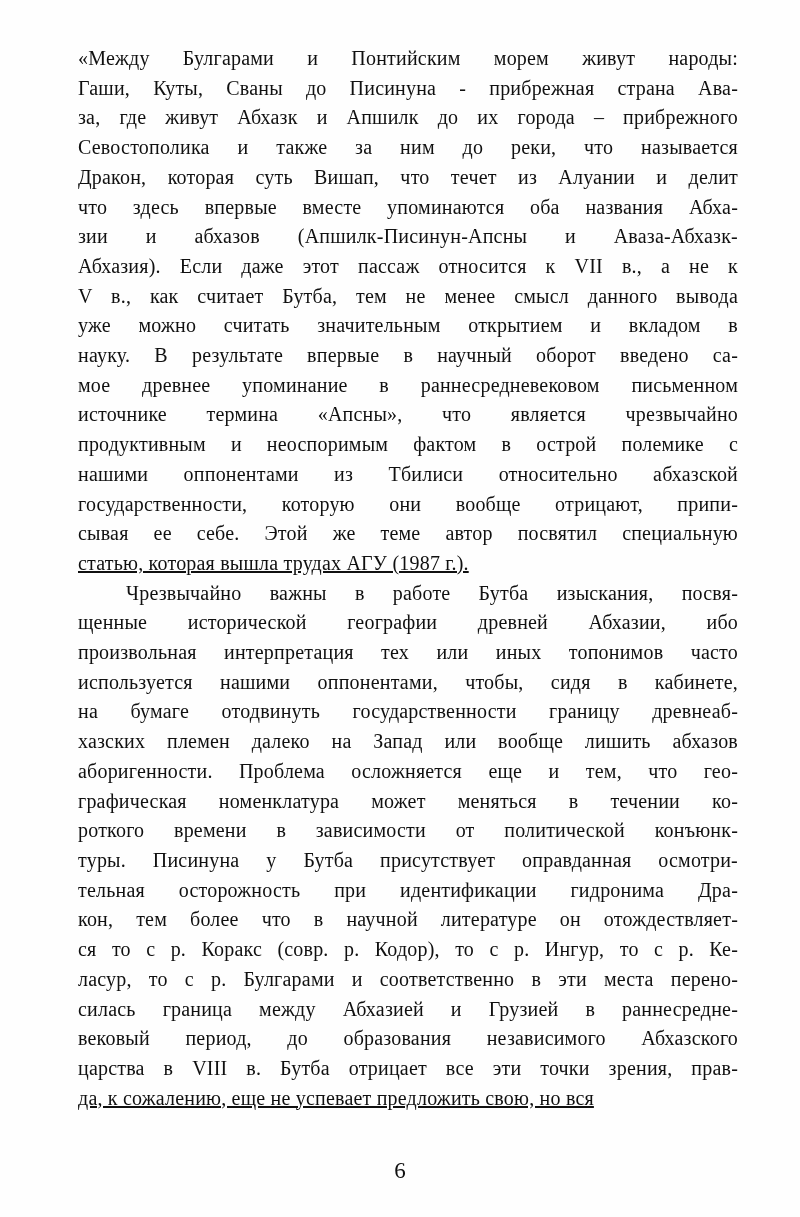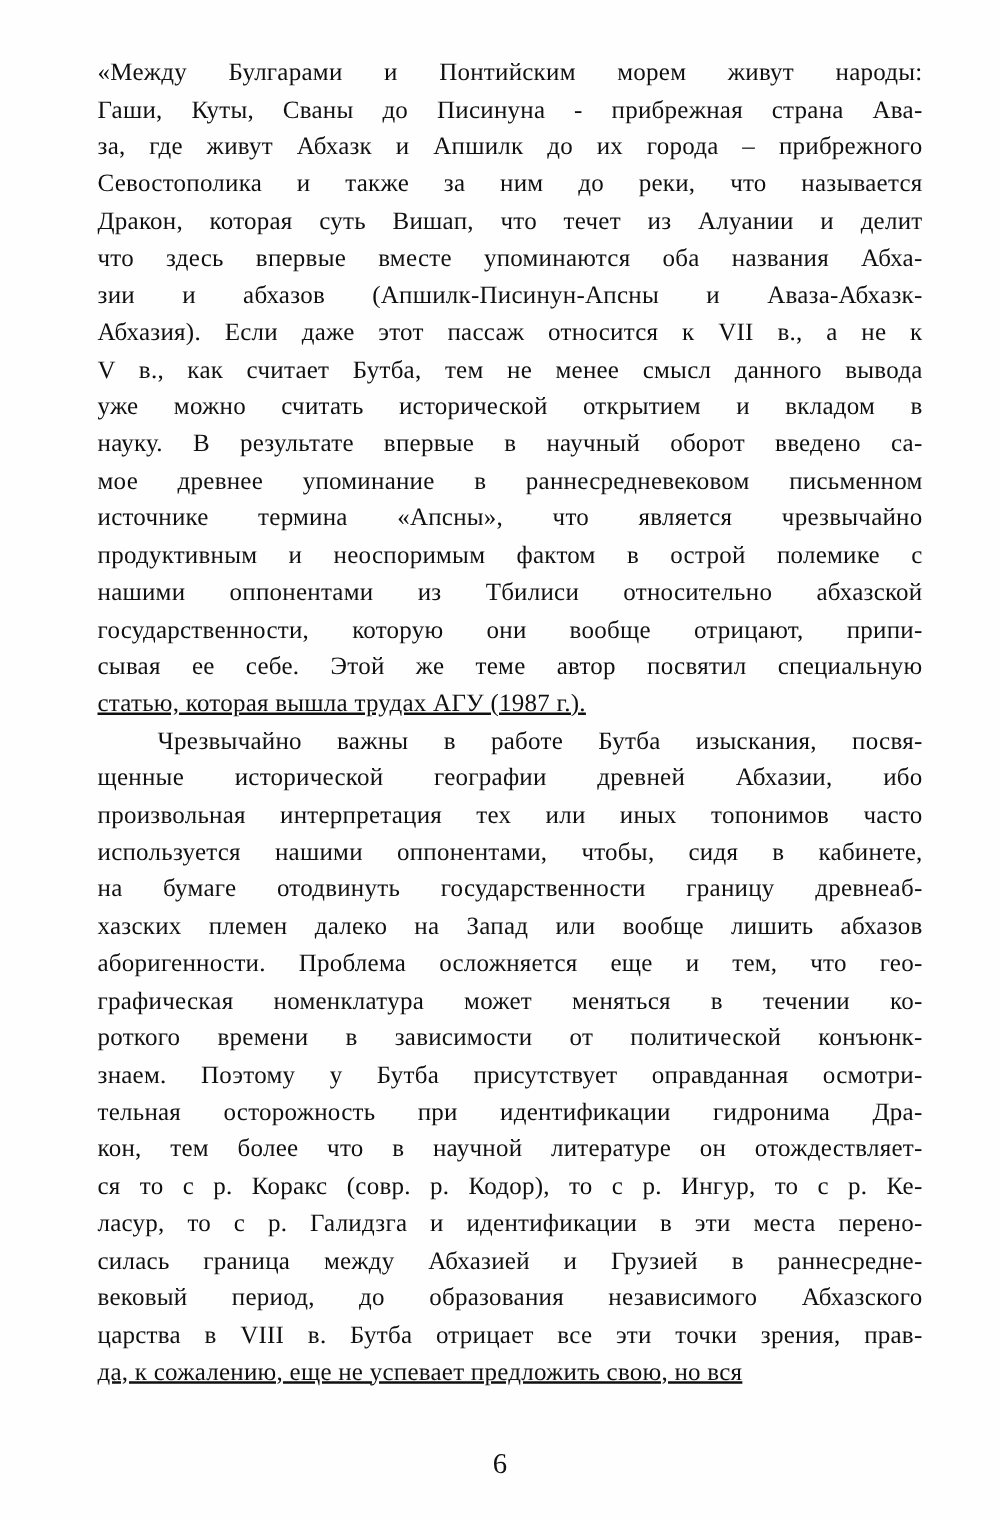--- a/index.html
+++ b/index.html
@@ -66,45 +66,45 @@
         <div class="paragraph">
           <div class="line">«Между Булгарами и Понтийским морем живут народы:</div>
           <div class="line">Гаши, Куты, Сваны до Писинуна - прибрежная страна Ава-</div>
           <div class="line">за, где живут Абхазк и Апшилк до их города – прибрежного</div>
           <div class="line">Севостополика и также за ним до реки, что называется</div>
           <div class="line">Дракон, которая суть Вишап, что течет из Алуании и делит</div>
           <div class="line">что здесь впервые вместе упоминаются оба названия Абха-</div>
           <div class="line">зии и абхазов (Апшилк-Писинун-Апсны и Аваза-Абхазк-</div>
           <div class="line">Абхазия). Если даже этот пассаж относится к VII в., а не к</div>
           <div class="line">V в., как считает Бутба, тем не менее смысл данного вывода</div>
-          <div class="line">уже можно считать исторической открытием и вкладом в</div>
+          <div class="line">уже можно считать значительным открытием и вкладом в</div>
           <div class="line">науку. В результате впервые в научный оборот введено са-</div>
           <div class="line">мое древнее упоминание в раннесредневековом письменном</div>
           <div class="line">источнике термина «Апсны», что является чрезвычайно</div>
           <div class="line">продуктивным и неоспоримым фактом в острой полемике с</div>
           <div class="line">нашими оппонентами из Тбилиси относительно абхазской</div>
           <div class="line">государственности, которую они вообще отрицают, припи-</div>
           <div class="line">сывая ее себе. Этой же теме автор посвятил специальную</div>
           <div class="line last">статью, которая вышла трудах АГУ (1987 г.).</div>
         </div>
         <div class="paragraph">
           <div class="line first-indent">Чрезвычайно важны в работе Бутба изыскания, посвя-</div>
           <div class="line">щенные исторической географии древней Абхазии, ибо</div>
           <div class="line">произвольная интерпретация тех или иных топонимов часто</div>
           <div class="line">используется нашими оппонентами, чтобы, сидя в кабинете,</div>
           <div class="line">на бумаге отодвинуть государственности границу древнеаб-</div>
           <div class="line">хазских племен далеко на Запад или вообще лишить абхазов</div>
           <div class="line">аборигенности. Проблема осложняется еще и тем, что гео-</div>
           <div class="line">графическая номенклатура может меняться в течении ко-</div>
           <div class="line">роткого времени в зависимости от политической конъюнк-</div>
-          <div class="line">знаем. Поэтому у Бутба присутствует оправданная осмотри-</div>
+          <div class="line">туры. Писинуна у Бутба присутствует оправданная осмотри-</div>
           <div class="line">тельная осторожность при идентификации гидронима Дра-</div>
           <div class="line">кон, тем более что в научной литературе он отождествляет-</div>
           <div class="line">ся то с р. Коракс (совр. р. Кодор), то с р. Ингур, то с р. Ке-</div>
-          <div class="line">ласур, то с р. Галидзга и идентификации в эти места перено-</div>
+          <div class="line">ласур, то с р. Булгарами и соответственно в эти места перено-</div>
           <div class="line">силась граница между Абхазией и Грузией в раннесредне-</div>
           <div class="line">вековый период, до образования независимого Абхазского</div>
           <div class="line">царства в VIII в. Бутба отрицает все эти точки зрения, прав-</div>
           <div class="line last">да, к сожалению, еще не успевает предложить свою, но вся</div>
         </div>
       </div>
   </div>
   <div class="page-footer">
     <span class="page-number">6</span>
   </div>

